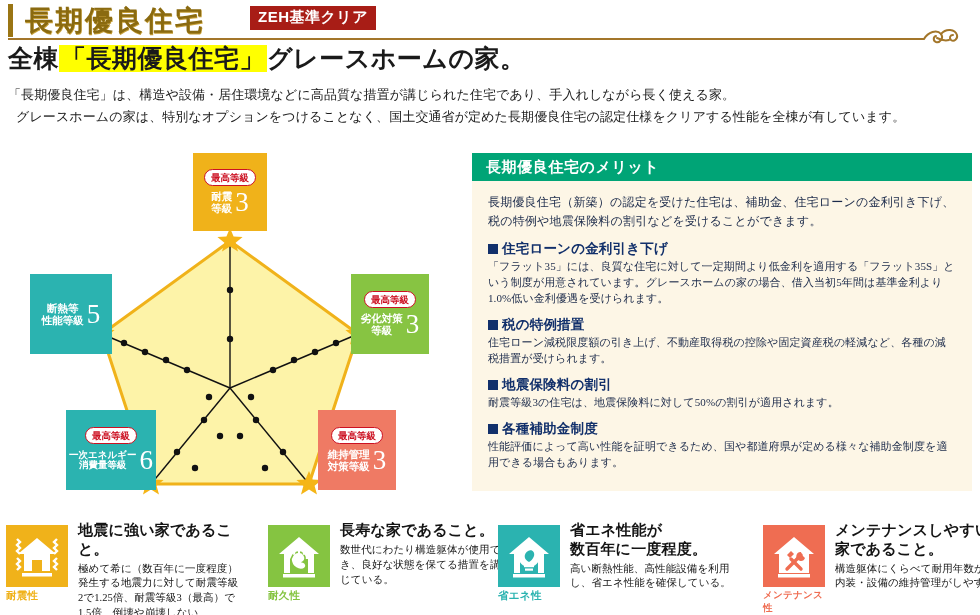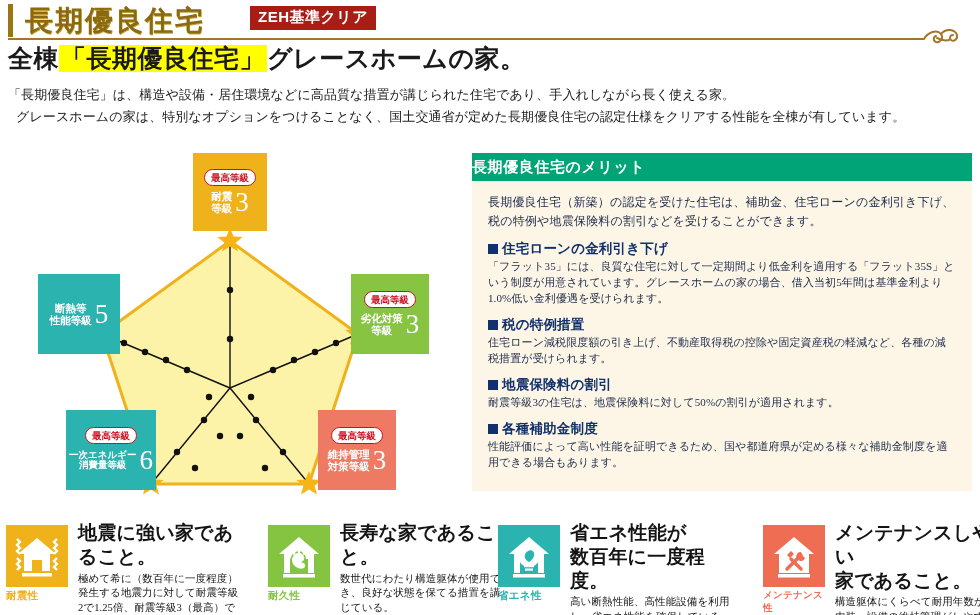--- a/index.html
+++ b/index.html
@@ -66,21 +66,21 @@
   .grade-name {
     font-size: 10.5px; font-weight: bold; line-height: 1.15; text-align: center;
     font-family: "Liberation Sans", sans-serif; white-space: nowrap;
   }
   .grade-num { font-size: 27px; font-weight: 400; line-height: 0.9; font-family: "Liberation Serif", serif; }
 
   
   .merit { position: absolute; left: 472px; top: 153px; width: 500px; height: 338px; background: #fdf6e6; }
   .merit-head {
     height: 28px; background: #00a476; color: #ffffff;
-    display: flex; align-items: center; 
+    display: flex; align-items: center; padding-left: 14px;
     font-size: 15px; font-weight: bold; letter-spacing: 0.6px;
   }
   .merit-body { padding: 12px 16px 0 16px; }
   .merit-intro { font-size: 12px; color: #1b2a4a; line-height: 1.55; letter-spacing: 0.2px; margin-bottom: 10px; }
   .merit-sec { margin-bottom: 9px; }
   .merit-sec-title {
     font-size: 13.5px; font-weight: bold; color: #12306b;
     letter-spacing: 0.2px; margin-bottom: 1px; display: flex; align-items: center;
   }
   .sq { display: inline-block; width: 10px; height: 10px; background: #12306b; margin-right: 4px; }
@@ -89,21 +89,21 @@
   
   .features { position: absolute; left: 0; top: 515px; width: 980px; height: 100px; }
   .feature { position: absolute; top: 0; width: 240px; height: 100px; }
   .feat-icon-wrap { position: absolute; left: 6px; top: 10px; width: 62px; }
   .feat-icon { width: 62px; height: 62px; display: block; }
   .feat-tag {
     font-size: 10.5px; font-weight: bold; margin-top: 2px;
     font-family: "Liberation Sans", sans-serif; letter-spacing: 0.3px;
   }
   .feat-text { position: absolute; left: 78px; top: 6px; width: 165px; }
-  .feat-title { font-size: 19px; font-weight: bold; color: #141414; line-height: 1.25; letter-spacing: 0.2px; }
+  .feat-title { font-size: 15px; font-weight: bold; color: #141414; line-height: 1.25; letter-spacing: 0.2px; }
   .feat-desc { font-size: 10.5px; color: #141414; line-height: 1.42; letter-spacing: 0.1px; margin-top: 3px; }
 </style>
 </head>
 <body>
 
 <div id="page">
 
   <div class="header">
     <div class="header-bar"></div>
     <div class="header-title">長期優良住宅</div>
@@ -210,21 +210,21 @@
       <div class="grade-top">最高等級</div>
       <div class="grade-row">
         <div class="grade-name" style="font-size:9.5px;">
           <span>一次エネルギー</span><br>
           <span>消費量等級</span>
         </div>
         <div class="grade-num">6</div>
       </div>
     </div>
 
-    <div class="grade-box" style="left:38px;top:129px;width:82px;height:80px;background:#2bb3b0;">
+    <div class="grade-box" style="left:30px;top:129px;width:82px;height:80px;background:#2bb3b0;">
       <div class="grade-row">
         <div class="grade-name">
           <span>断熱等</span><br>
           <span>性能等級</span>
         </div>
         <div class="grade-num">5</div>
       </div>
     </div>
   </div>
 

